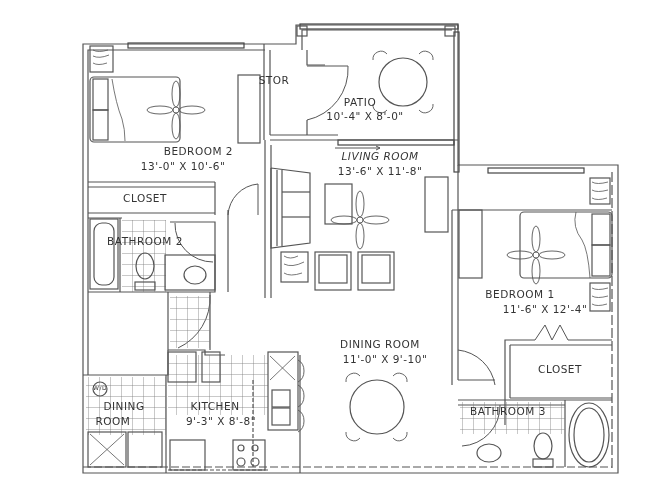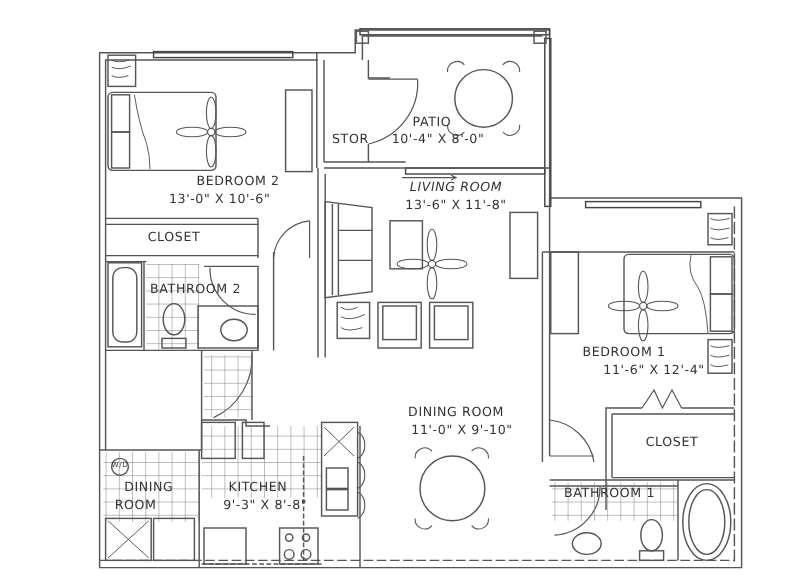--- a/index.html
+++ b/index.html
@@ -237,38 +237,38 @@
     </g>
   </g>
 </svg>
 
 <div class="lbl" style="left:133px;top:145px;width:100px;text-align:right;">BEDROOM 2</div>
 <div class="lbl dim" style="left:118px;top:160px;width:130px;">13'-0" X 10'-6"</div>
 
 <div class="lbl" style="left:330px;top:96px;width:60px;">PATIO</div>
 <div class="lbl dim" style="left:310px;top:110px;width:110px;">10'-4" X 8'-0"</div>
 
-<div class="lbl" style="left:274px;top:74px;width:36px;margin-top:36px;">STOR</div>
+<div class="lbl" style="left:256px;top:74px;width:36px;">STOR</div>
 
 <div class="lbl" style="left:330px;top:150px;width:100px;font-style:italic;">LIVING ROOM</div>
 <div class="lbl dim" style="left:320px;top:165px;width:120px;">13'-6" X 11'-8"</div>
 
 <div class="lbl" style="left:110px;top:192px;width:70px;">CLOSET</div>
 
-<div class="lbl" style="left:113px;top:235px;width:100px;">BATHROOM 2</div>
+<div class="lbl" style="left:95px;top:235px;width:100px;">BATHROOM 2</div>
 
 <div class="lbl" style="left:470px;top:288px;width:100px;">BEDROOM 1</div>
 <div class="lbl dim" style="left:485px;top:303px;width:120px;">11'-6" X 12'-4"</div>
 
 <div class="lbl" style="left:325px;top:338px;width:110px;">DINING ROOM</div>
 <div class="lbl dim" style="left:325px;top:353px;width:120px;">11'-0" X 9'-10"</div>
 
 <div class="lbl" style="left:525px;top:363px;width:70px;">CLOSET</div>
 
 <div class="lbl" style="left:86px;top:400px;width:76px;">DINING</div>
 <div class="lbl" style="left:80px;top:415px;width:66px;">ROOM</div>
 
 <div class="lbl" style="left:180px;top:400px;width:70px;">KITCHEN</div>
 <div class="lbl dim" style="left:166px;top:415px;width:110px;">9'-3" X 8'-8"</div>
 
-<div class="lbl" style="left:458px;top:405px;width:100px;">BATHROOM 1</div>
+<div class="lbl" style="left:458px;top:405px;width:100px;">BATHROOM 3</div>
 
 <div class="lbl" style="left:90px;top:384px;width:20px;font-size:6px;">W/D</div>
 
 </body></html>

